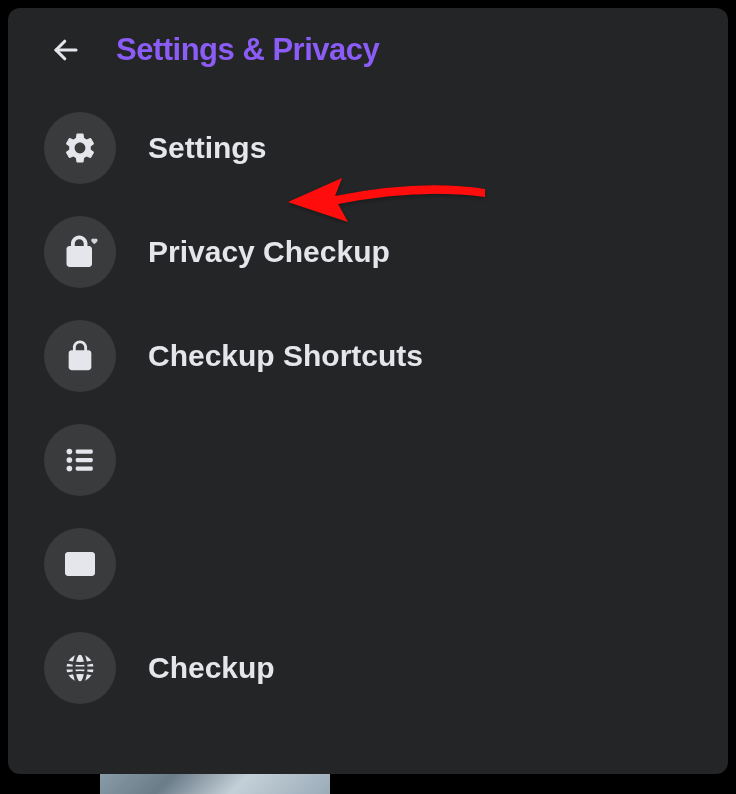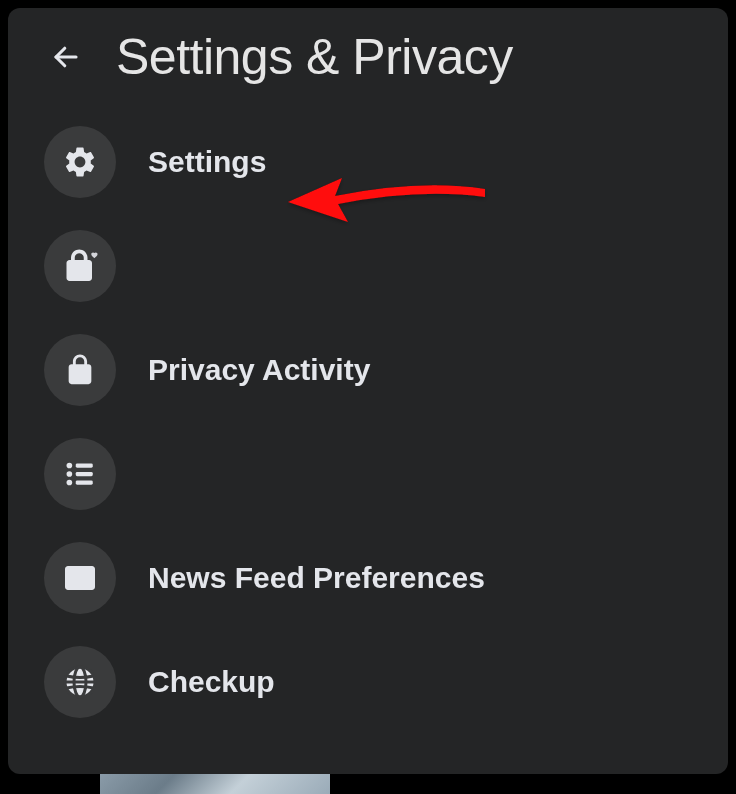--- a/index.html
+++ b/index.html
@@ -39,23 +39,23 @@
       width: 44px;
       height: 44px;
       display: flex;
       align-items: center;
       justify-content: center;
       cursor: pointer;
       color: #e4e6eb;
     }
     
     .page-title {
-      color: #e5e5e5;
-      font-size: 50px;
-      font-weight: 400;
+      color: #8b5cf6;
+      font-size: 31px;
+      font-weight: 700;
       letter-spacing: -0.5px;
     }
     
     .menu-list {
       display: flex;
       flex-direction: column;
       gap: 32px;
       padding-left: 8px;
     }
     
@@ -131,29 +131,30 @@
       <span class="menu-label">Settings</span>
     </div>
 
     <div class="menu-item">
       <div class="icon-circle">
         <svg width="36" height="36" viewBox="0 0 24 24" fill="currentColor">
           <path d="M17,8 L17,6.5 C17,3.46 14.54,1 11.5,1 C8.46,1 6,3.46 6,6.5 L6,8 L5,8 C3.9,8 3,8.9 3,10 L3,20 C3,21.1 3.9,22 5,22 L18,22 C19.1,22 20,21.1 20,20 L20,10 C20,8.9 19.1,8 18,8 L17,8 Z M8.5,6.5 C8.5,4.84 9.84,3.5 11.5,3.5 C13.16,3.5 14.5,4.84 14.5,6.5 L14.5,8 L8.5,8 L8.5,6.5 Z"></path>
           <path d="M19.5,4.2 C19.5,3.5 20,3 20.7,3 C21.1,3 21.4,3.2 21.6,3.4 C21.8,3.2 22.1,3 22.5,3 C23.2,3 23.7,3.5 23.7,4.2 C23.7,5.3 21.6,6.8 21.6,6.8 C21.6,6.8 19.5,5.3 19.5,4.2 Z" opacity="0.9"></path>
         </svg>
       </div>
+      <span class="menu-label">Privacy Checkup</span>
     </div>
 
     <div class="menu-item">
       <div class="icon-circle">
         <svg width="34" height="34" viewBox="0 0 24 24" fill="currentColor">
           <path d="M18,8h-1V6c0-2.76-2.24-5-5-5S7,3.24,7,6v2H6c-1.1,0-2,0.9-2,2v10c0,1.1,0.9,2,2,2h12c1.1,0,2-0.9,2-2V10 C20,8.9,19.1,8,18,8z M9,6c0-1.66,1.34-3,3-3s3,1.34,3,3v2H9V6z"></path>
         </svg>
       </div>
-      <span class="menu-label">Privacy Activity</span>
+      <span class="menu-label">Checkup Shortcuts</span>
     </div>
 
     <div class="menu-item">
       <div class="icon-circle">
         <svg width="34" height="34" viewBox="0 0 24 24" fill="currentColor">
           <circle cx="4.5" cy="6" r="2"></circle>
           <rect x="9" y="4.5" width="12" height="3" rx="1"></rect>
           <circle cx="4.5" cy="12" r="2"></circle>
           <rect x="9" y="10.5" width="12" height="3" rx="1"></rect>
           <circle cx="4.5" cy="18" r="2"></circle>
@@ -161,21 +162,20 @@
         </svg>
       </div>
     </div>
 
     <div class="menu-item">
       <div class="icon-circle">
         <svg width="36" height="36" viewBox="0 0 24 24" fill="currentColor">
           <path d="M4,4 L20,4 C21.1,4 22,4.9 22,6 L22,18 C22,19.1 21.1,20 20,20 L4,20 C2.9,20 2,19.1 2,18 L2,6 C2,4.9 2.9,4 4,4 Z M4,7 L11,7 L11,13 L4,13 L4,7 Z M13,7 L20,7 L20,9 L13,9 L13,7 Z M13,11 L20,11 L20,13 L13,13 L13,11 Z M4,15 L20,15 L20,17 L4,17 L4,15 Z"></path>
         </svg>
       </div>
-      <span class="menu-label">News Feed Preferences</span>
     </div>
 
     <div class="menu-item">
       <div class="icon-circle">
         <svg width="36" height="36" viewBox="0 0 24 24" fill="none" stroke="currentColor" stroke-width="2">
           <circle cx="12" cy="12" r="10" fill="currentColor" stroke="none"></circle>
           <circle cx="12" cy="12" r="10" fill="none" stroke="#3a3b3c"></circle>
           <ellipse cx="12" cy="12" rx="4" ry="10" fill="none" stroke="#3a3b3c"></ellipse>
           <line x1="2" y1="12" x2="22" y2="12" stroke="#3a3b3c"></line>
           <path d="M3,8 Q12,10 21,8" fill="none" stroke="#3a3b3c"></path>

